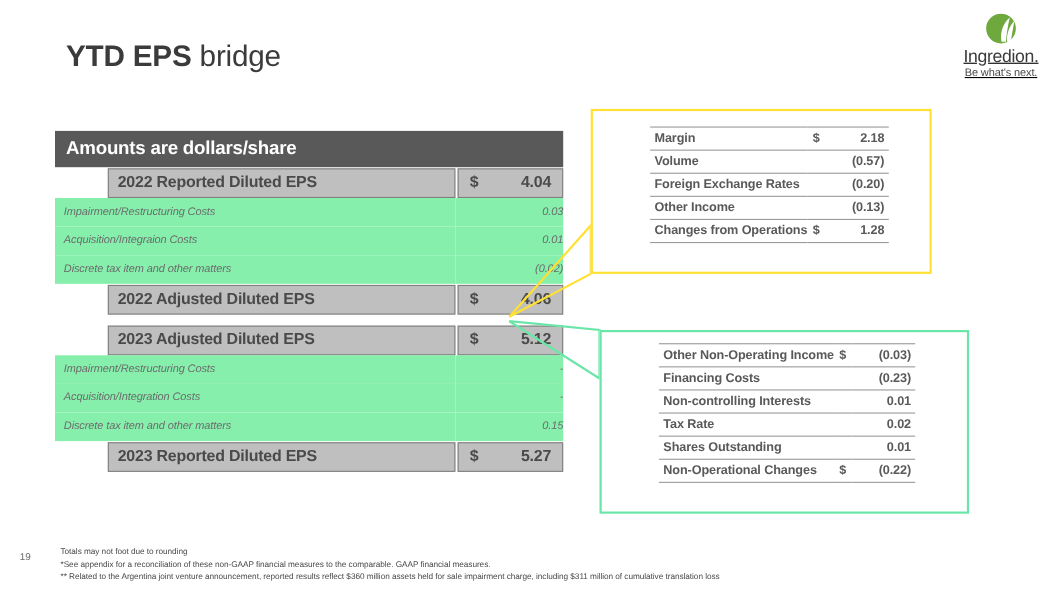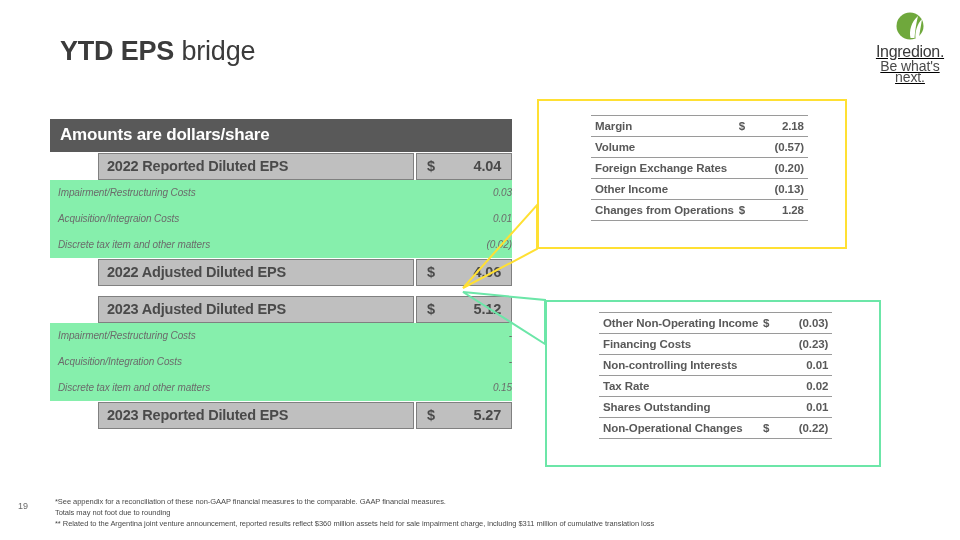--- a/index.html
+++ b/index.html
@@ -40,21 +40,21 @@
   }
   .logo-mark { width: 88px; height: 30px; display: block; }
   .logo-word {
     font-size: 16px;
     color: #3a3a3a;
     letter-spacing: -0.3px;
     line-height: 18px;
     margin-top: 1px;
   }
   .logo-tag {
-    font-size: 14px;
+    font-size: 10px;
     color: #4a4a4a;
     letter-spacing: -0.1px;
     line-height: 11px;
   }
 
   
   .eps-table {
     position: absolute;
     left: 50px;
     top: 119px;
@@ -341,16 +341,16 @@
           <td class="c-lbl">Non-Operational Changes</td>
           <td class="c-cur">$</td>
           <td class="c-num">(0.22)</td>
         </tr>
       </tbody>
   </table>
 </div>
 
 <div class="slide-number">19</div>
 <div class="footnotes">
+  <div>Totals may not foot due to rounding</div>
   <div>*See appendix for a reconciliation of these non-GAAP financial measures to the comparable. GAAP financial measures.</div>
-  <div>Totals may not foot due to rounding</div>
   <div>** Related to the Argentina joint venture announcement, reported results reflect $360 million assets held for sale impairment charge, including $311 million of cumulative translation loss</div>
 </div>
 
 </body></html>

